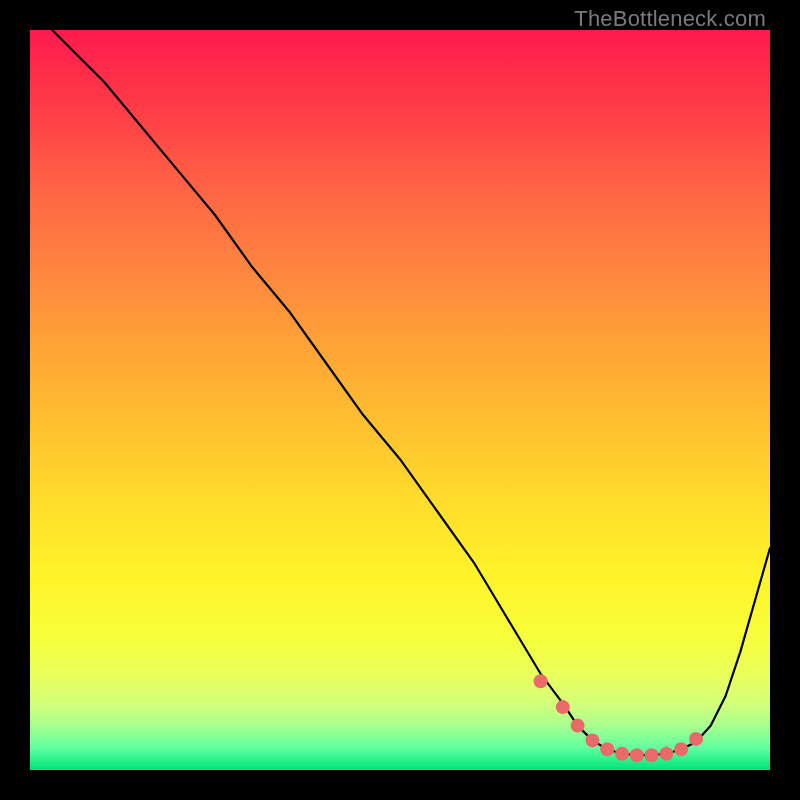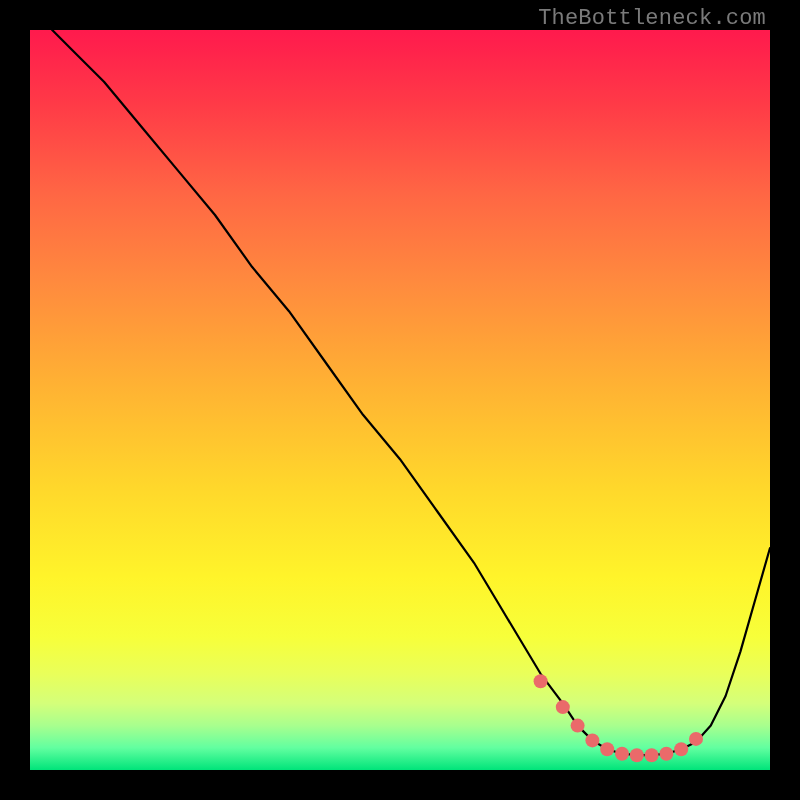--- a/index.html
+++ b/index.html
@@ -36,21 +36,21 @@
       #d4ff7a 91%,
       #a8ff8e 94%,
       #62ffa0 97%,
       #00e47a 100%
     );
   }
   .watermark {
     position: absolute;
     top: 6px;
     right: 34px;
-    font-family: Liberation Mono, monospace;
+    font-family: Liberation Sans, sans-serif;
     font-size: 22px;
     color: #7a7a7a;
     letter-spacing: 0.2px;
   }
   svg.curve {
     position: absolute;
     left: 0;
     top: 0;
     width: 740px;
     height: 740px;

